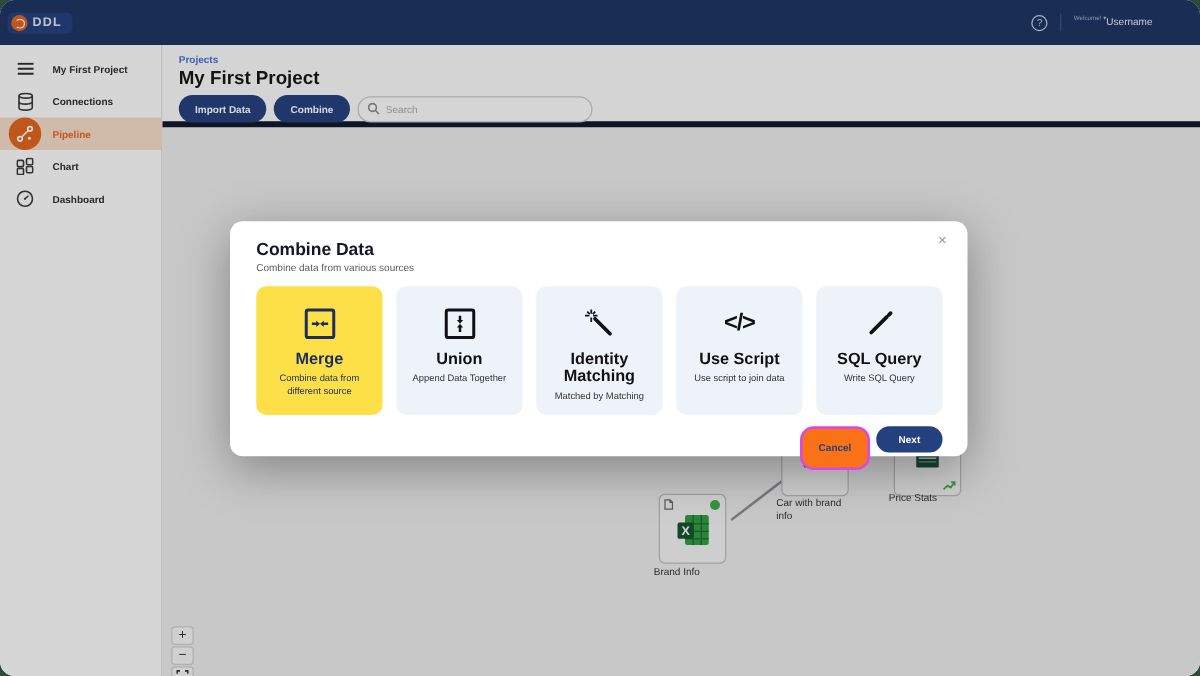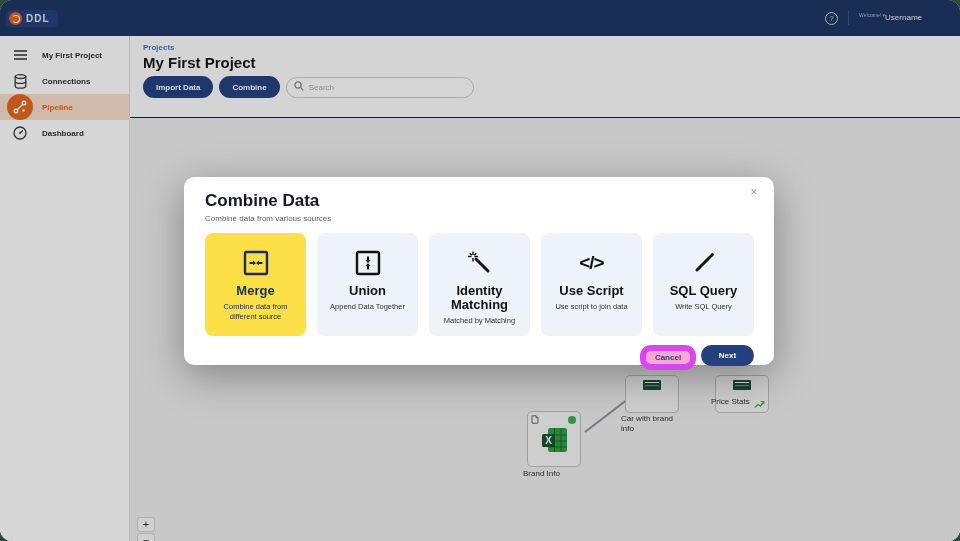--- a/index.html
+++ b/index.html
@@ -24,21 +24,21 @@
   .main { display:flex; height:519px; }
   .sidebar { width:130px; background:#fdfdfd; border-right:1px solid #d8d8d8; padding-top:6px; }
   .side-item { display:flex; align-items:center; height:26px; padding-left:7px; gap:9px; }
   .side-label { font-size:8px; font-weight:bold; color:#2e2e2e; }
   .side-item.active { background:#f6dcc7; }
   .side-item.active .side-label { color:#e2661f; }
   .icon-badge { width:26px; height:26px; border-radius:50%; background:#e2661f; display:flex; align-items:center; justify-content:center; flex:0 0 26px; }
   .icon-plain { width:26px; display:flex; align-items:center; justify-content:center; flex:0 0 26px; }
 
   .content { flex:1; display:flex; flex-direction:column; background:#f7f7f7; }
-  .content-header { height:82px; background:#fbfbfb; border-bottom:1px solid #0f172a; padding:7px 0 0 13px; }
+  .content-header { height:66px; background:#fbfbfb; border-bottom:5px solid #0f172a; padding:7px 0 0 13px; }
   .breadcrumb { color:#4a6fd4; font-size:8px; font-weight:bold; }
   .page-title { color:#151515; font-size:15px; font-weight:bold; margin-top:2px; }
   .toolbar { display:flex; align-items:center; gap:6px; margin-top:5px; }
   .pill-btn { height:22px; border:none; border-radius:11px; background:#24407e; color:#fff; font-size:8px; font-weight:bold; padding:0 13px; font-family:"Liberation Sans", sans-serif; }
   .search-wrap { position:relative; width:188px; }
   .search-wrap svg { position:absolute; left:8px; top:5px; }
   .search-input { width:188px; height:21px; border:1px solid #c9c9c9; border-radius:11px; background:#fcfcfc; font-size:8px; color:#555; padding:0 8px 0 22px; font-family:"Liberation Sans", sans-serif; }
   .search-input::placeholder { color:#a5a5a5; }
 
   
@@ -54,33 +54,33 @@
      linear-gradient(#6aa88f,#6aa88f) 0 3px/14px 1px no-repeat; display:block;}
   .zigzag-icon { position:absolute; right:3px; bottom:3px; }
 
   .zoom-ctrl { position:absolute; left:7px; top:399px; width:18px; display:flex; flex-direction:column; gap:1px; }
   .zoom-btn { width:18px; height:15px; background:#f6f6f6; border:1px solid #cfcfcf; border-radius:3px; display:flex; align-items:center; justify-content:center; font-size:11px; color:#333; line-height:1; }
 
   
   .overlay { position:absolute; inset:0; background:rgba(15,15,15,0.16); z-index:5; }
   .modal { position:absolute; left:184px; top:177px; width:590px; height:188px; background:#fff; border-radius:10px; z-index:10; box-shadow:0 10px 40px rgba(0,0,0,0.35); padding:14px 20px 12px 21px; }
   .modal-close { position:absolute; right:13px; top:8px; color:#9a9a9a; font-size:12px; width:14px; height:14px; text-align:center; line-height:14px; }
-  .modal-title { font-size:17px; font-weight:bold; color:#14142b; }
+  .modal-title { font-size:14px; font-weight:bold; color:#14142b; }
   .modal-subtitle { font-size:8px; color:#5c5c5c; margin-top:3px; }
   .options-row { display:flex; gap:11px; margin-top:10px; }
   .option-card { width:101px; height:103px; border-radius:8px; background:#eef3fa; display:flex; flex-direction:column; align-items:center; padding-top:15px; }
   .option-card.selected { background:#fde047; }
   .option-icon { height:30px; display:flex; align-items:center; justify-content:center; color:#111; }
   .option-card.selected .option-icon { color:#1c2d5e; }
   .option-title { font-size:13px; font-weight:bold; color:#111; text-align:center; line-height:1.08; margin-top:6px; }
   .option-card.selected .option-title, .option-card.selected .option-desc { color:#1c2d5e; }
   .option-desc { font-size:7.5px; color:#333; text-align:center; margin-top:4px; width:84px; line-height:1.3; }
   .code-glyph { font-size:19px; font-weight:bold; letter-spacing:-1px; }
   .modal-footer { display:flex; justify-content:flex-end; gap:5px; margin-top:9px; }
-  .btn-cancel { width:56px; height:25px; border:6px solid #d946ef; background:#f9a8d4; border-radius:11px; color:#24407e; font-size:8px; font-weight:bold; font-family:"Liberation Sans", sans-serif; }
+  .btn-cancel { width:56px; height:35px; border:2px solid #d946ef; background:#f97316; border-radius:11px; color:#24407e; font-size:8px; font-weight:bold; font-family:"Liberation Sans", sans-serif; }
   .btn-next { width:53px; height:21px; border:none; background:#24407e; border-radius:11px; color:#fff; font-size:8px; font-weight:bold; font-family:"Liberation Sans", sans-serif; }
 </style>
 </head>
 <body>
 
 <div class="app">
 
   <div class="navbar">
     <div class="logo">
       <span class="logo-mark"></span>
@@ -124,20 +124,31 @@
       <div class="side-item active">
         <span class="icon-badge">
           <svg width="14" height="14" viewBox="0 0 14 14" fill="none" stroke="#fff" stroke-width="1.4">
               <circle cx="3" cy="11" r="1.8"></circle>
               <circle cx="11" cy="3" r="1.8"></circle>
               <path d="M4.4 9.6 L9.6 4.4"></path>
               <circle cx="10.5" cy="10.5" r="1.2" fill="#fff" stroke="none"></circle>
             </svg>
         </span>
         <span class="side-label">Pipeline</span>
+      </div>
+      <div class="side-item">
+        <span class="icon-plain">
+          <svg width="14" height="14" viewBox="0 0 14 14" fill="none" stroke="#3a3a3a" stroke-width="1.3">
+              <rect x="0.8" y="2.3" width="5" height="5" rx="1"></rect>
+              <rect x="8.2" y="0.8" width="5" height="5" rx="1"></rect>
+              <rect x="0.8" y="8.7" width="5" height="5" rx="1"></rect>
+              <rect x="8.2" y="7.2" width="5" height="5" rx="1"></rect>
+            </svg>
+        </span>
+        <span class="side-label">Chart</span>
       </div>
       <div class="side-item">
         <span class="icon-plain">
           <svg width="14" height="14" viewBox="0 0 14 14" fill="none" stroke="#3a3a3a" stroke-width="1.3">
               <circle cx="7" cy="7" r="6"></circle>
               <path d="M7 7 L9.8 4.6"></path>
               <circle cx="7" cy="7" r="0.9" fill="#3a3a3a" stroke="none"></circle>
             </svg>
         </span>
         <span class="side-label">Dashboard</span>
@@ -175,21 +186,21 @@
 
         <div class="node-card" style="left:585px; top:257px; width:54px; height:38px;">
           <span class="table-chip">
               <span></span>
             </span>
           <svg class="zigzag-icon" width="11" height="9" viewBox="0 0 11 9" fill="none" stroke="#3fae4a" stroke-width="1.4">
               <path d="M0.8 7.5 L4 4.5 L6.5 6 L9.5 1.8"></path>
               <path d="M6.8 1.5 L9.8 1.5 L9.8 4.3" stroke-width="1.2"></path>
             </svg>
         </div>
-        <div class="node-label" style="left:581px; top:279px; width:62px;">Price Stats</div>
+        <div class="node-label" style="left:581px; top:292px; width:62px;">Price Stats</div>
 
         <div class="node-card" style="left:397px; top:293px; width:54px; height:56px;">
           <svg class="file-icon" width="8" height="9" viewBox="0 0 8 9" fill="none" stroke="#6a6a6a" stroke-width="1">
               <path d="M1 .8h4l2 2v5.4H1z"></path>
               <path d="M5 .8v2h2"></path>
             </svg>
           <span class="status-dot"></span>
           <svg class="excel-icon" width="28" height="28" viewBox="0 0 28 28">
             <rect x="7" y="2" width="19" height="24" rx="2" fill="#2f9e41"></rect>
             <g stroke="#1c6b2b" stroke-width="1">

